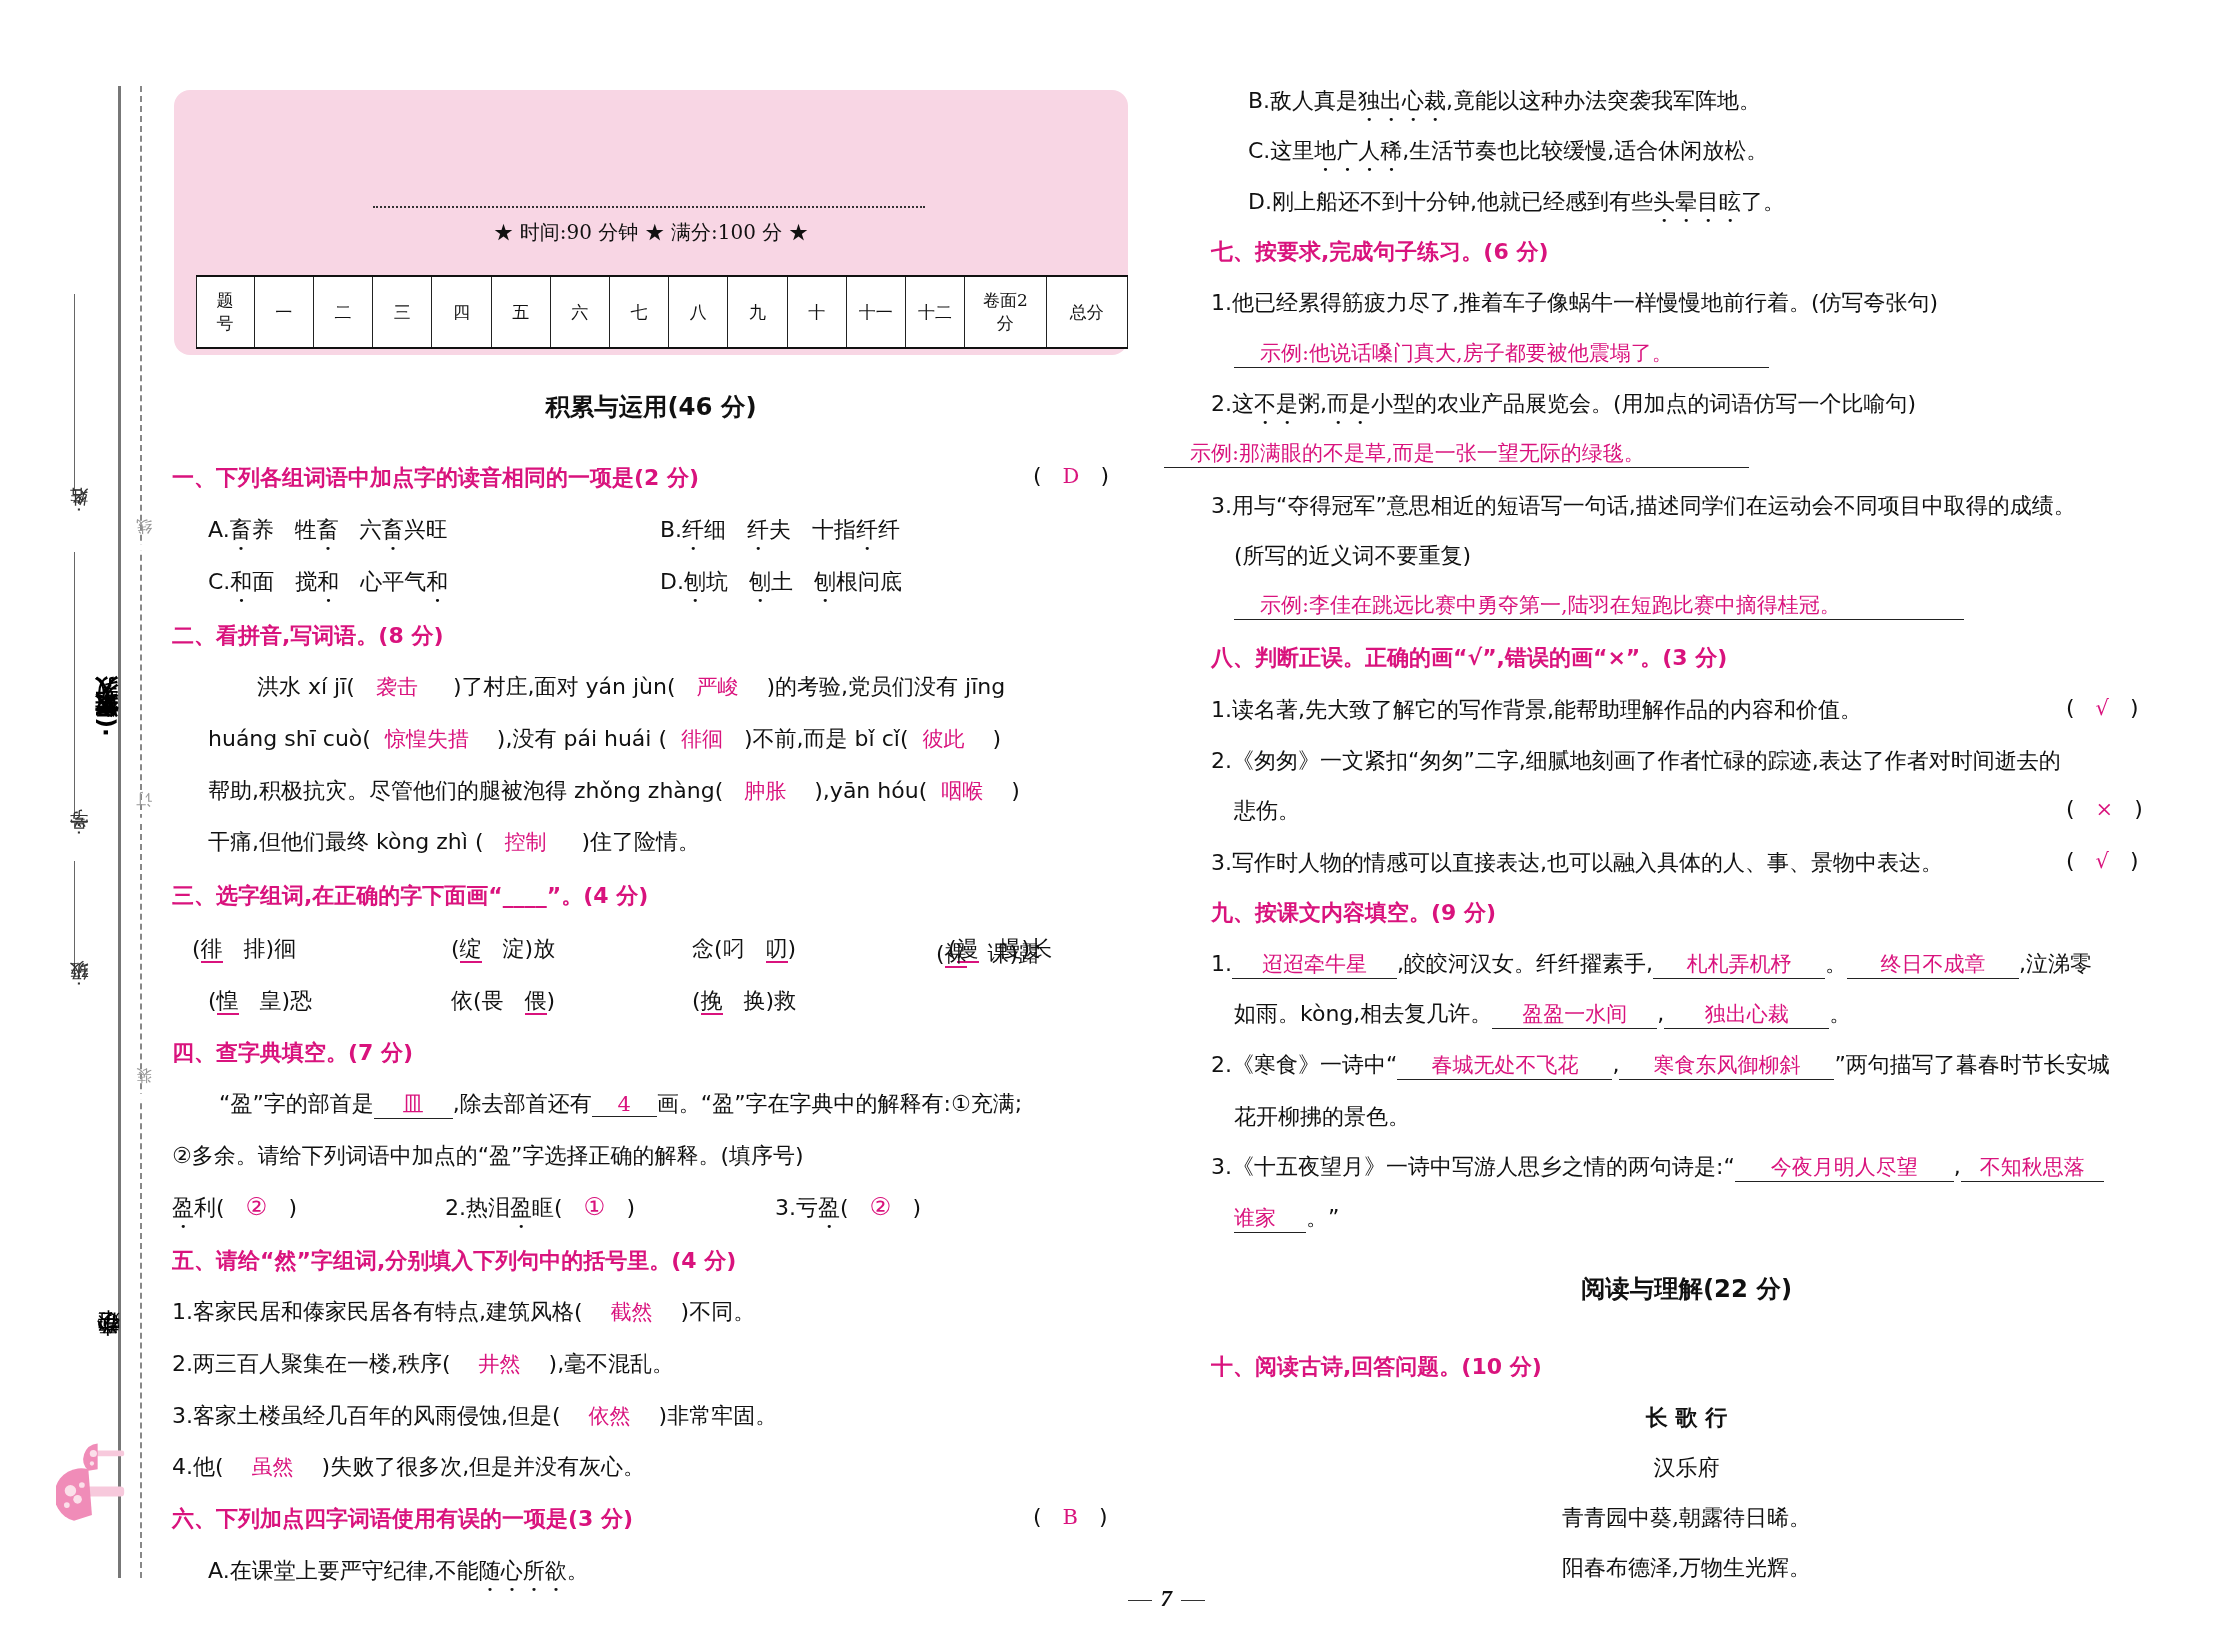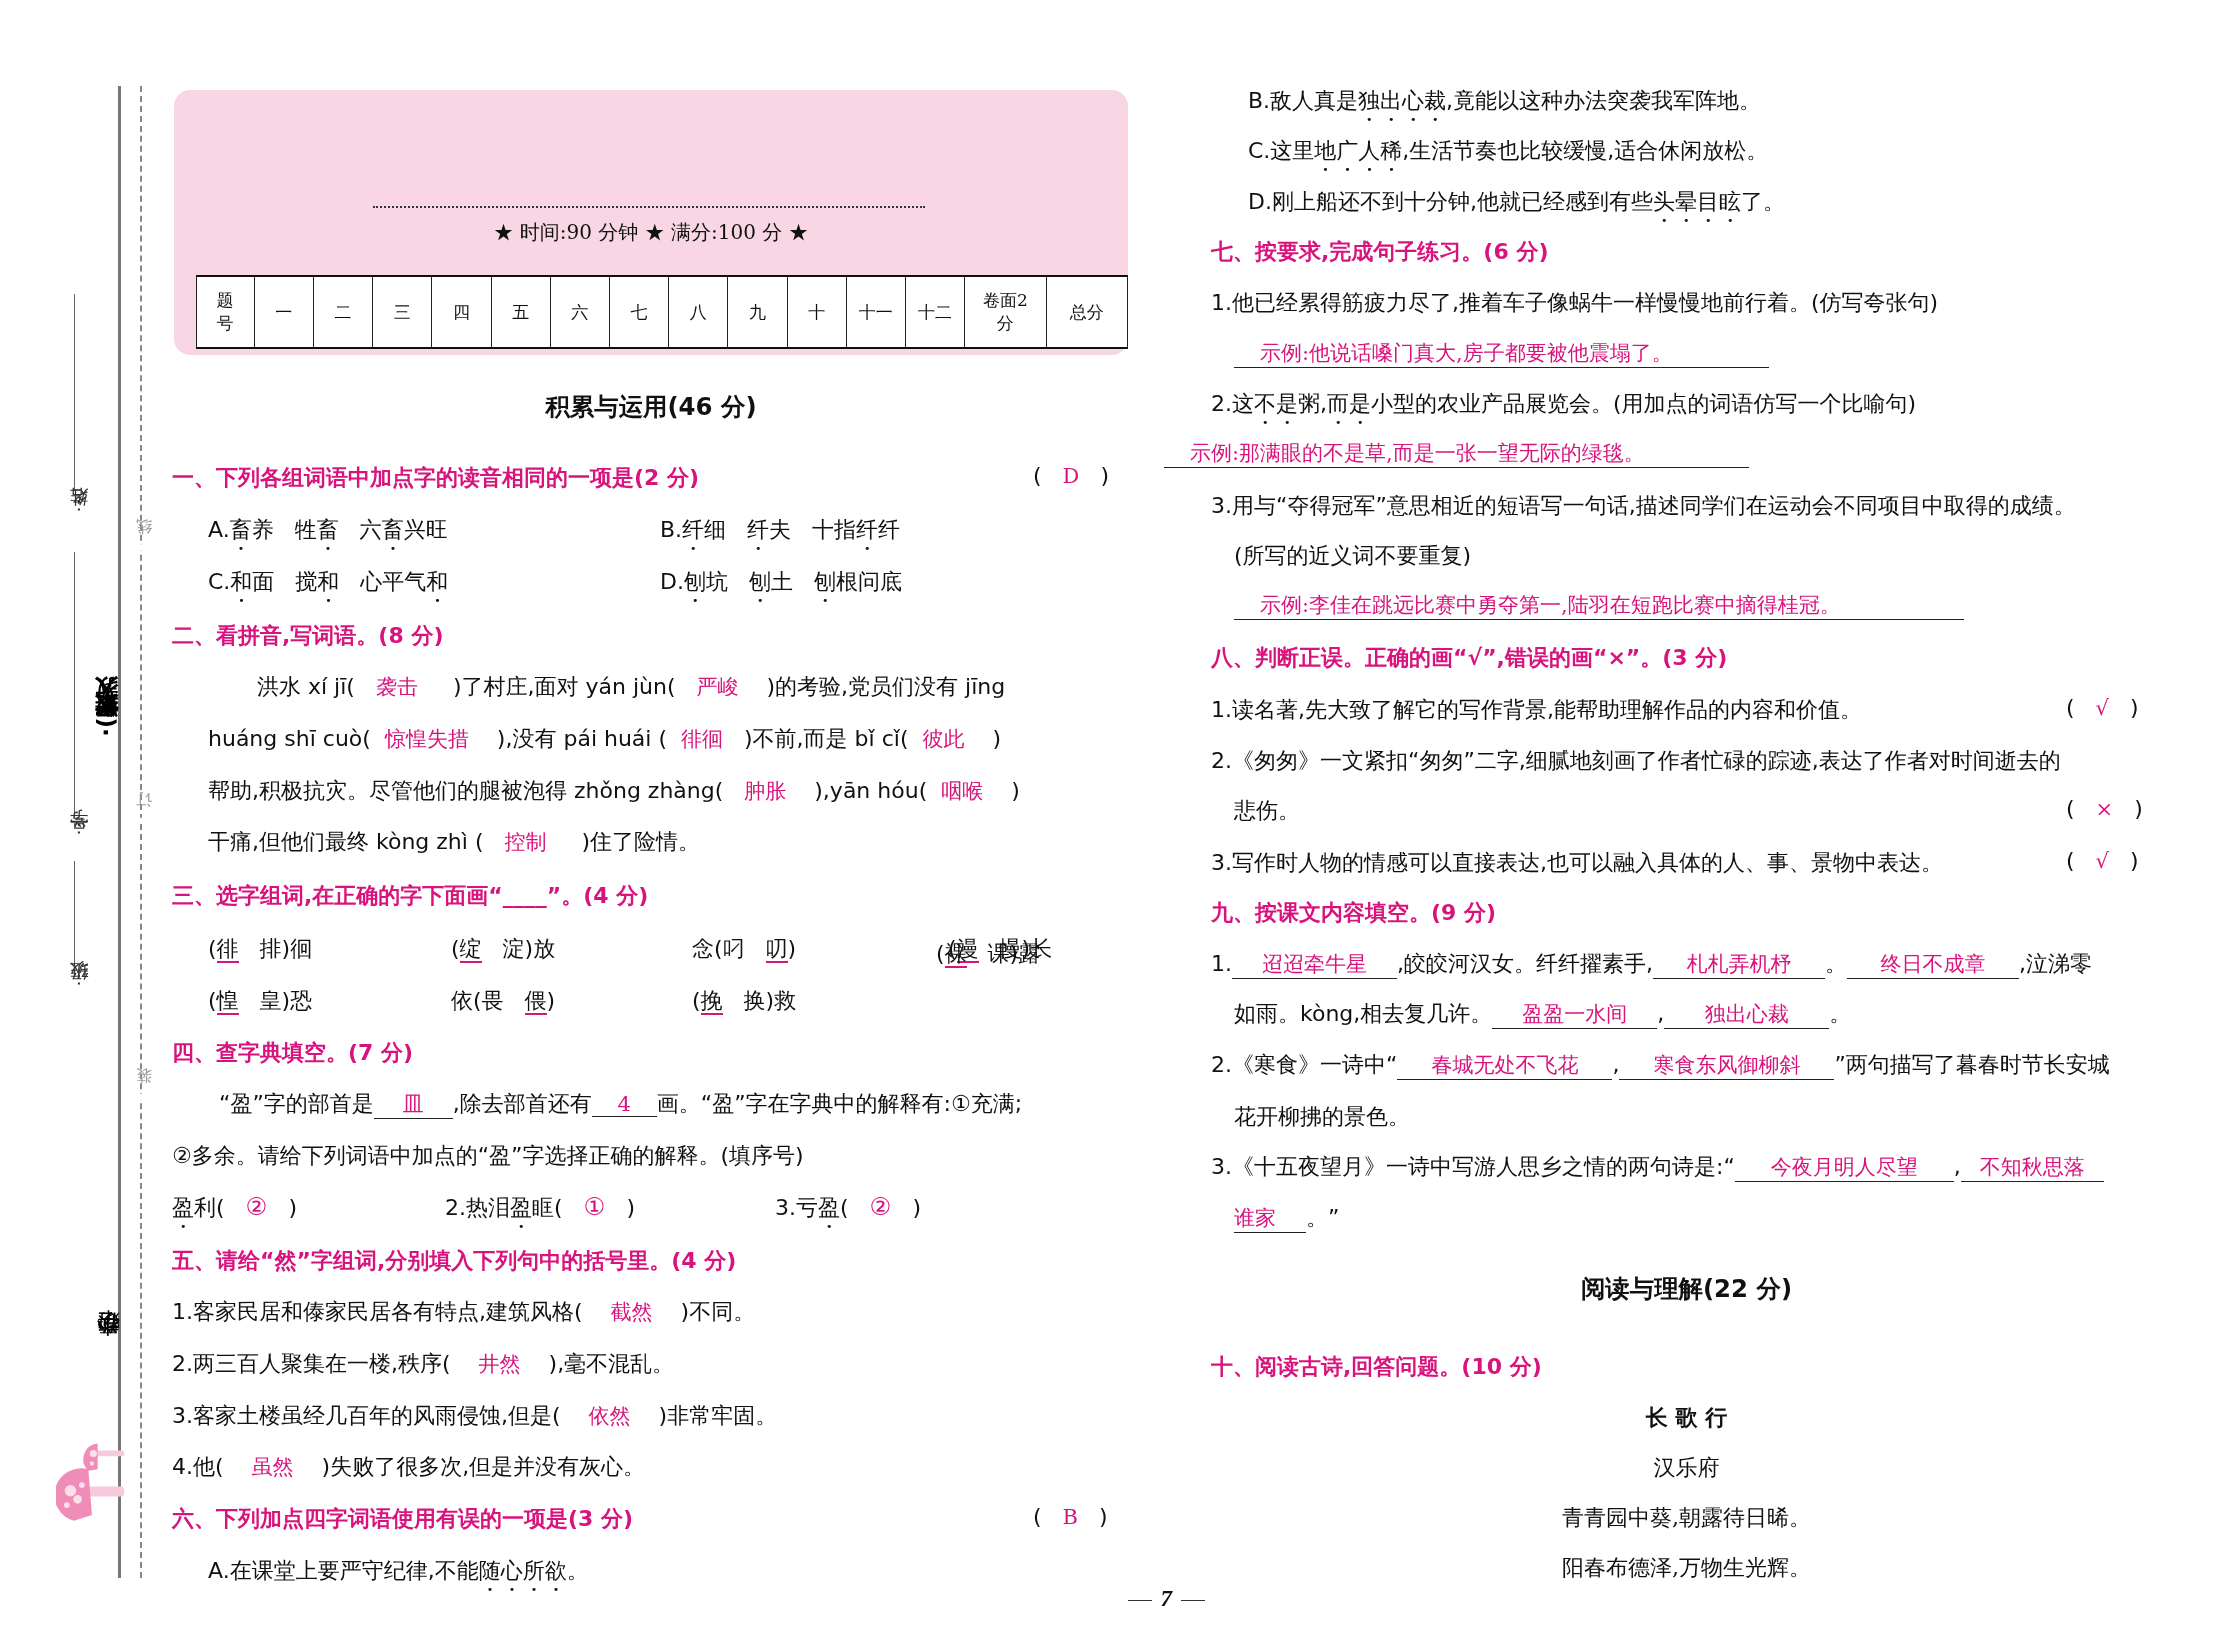--- a/index.html
+++ b/index.html
@@ -126,21 +126,21 @@
   <span>huáng shī cuò(</span>&nbsp;&nbsp;<span class="ans">惊惶失措</span>&nbsp;&nbsp;&nbsp;&nbsp;<span>),没有 pái huái (</span>&nbsp;&nbsp;<span class="ans">徘徊</span>&nbsp;&nbsp;&nbsp;<span>)不前,而是 bǐ cǐ(</span>&nbsp;&nbsp;<span class="ans">彼此</span>&nbsp;&nbsp;&nbsp;&nbsp;<span>)</span>
 </div>
 <div class="line" style="left:208px; top:776px;">
   <span>帮助,积极抗灾。尽管他们的腿被泡得 zhǒng zhàng(</span>&nbsp;&nbsp;&nbsp;<span class="ans">肿胀</span>&nbsp;&nbsp;&nbsp;&nbsp;<span>),yān hóu(</span>&nbsp;&nbsp;<span class="ans">咽喉</span>&nbsp;&nbsp;&nbsp;&nbsp;<span>)</span>
 </div>
 <div class="line" style="left:208px; top:827px;">
   <span>干痛,但他们最终 kòng zhì (</span>&nbsp;&nbsp;&nbsp;<span class="ans">控制</span>&nbsp;&nbsp;&nbsp;&nbsp;&nbsp;<span>)住了险情。</span>
 </div>
 
 <div class="q-head" style="left:172px; top:881px;">三、选字组词,在正确的字下面画“____”。(4 分)</div>
-<div class="line" style="left:208px; top:934px;"><span>(</span><span class="ul">徘</span>&nbsp;&nbsp;&nbsp;<span>排</span><span>)徊</span></div>
+<div class="line" style="left:192px; top:934px;"><span>(</span><span class="ul">徘</span>&nbsp;&nbsp;&nbsp;<span>排</span><span>)徊</span></div>
 <div class="line" style="left:451px; top:934px;"><span>(</span><span class="ul">绽</span>&nbsp;&nbsp;&nbsp;<span>淀</span><span>)放</span></div>
 <div class="line" style="left:692px; top:934px;"><span>念(</span><span>叼</span>&nbsp;&nbsp;&nbsp;<span class="ul">叨</span><span>)</span></div>
 <div class="line" style="left:936px; top:934px;margin-left:12px;"><span>(</span><span class="ul">漫</span>&nbsp;&nbsp;&nbsp;<span>慢</span><span>)长</span></div>
 <div class="line" style="left:208px; top:986px;"><span>(</span><span class="ul">惶</span>&nbsp;&nbsp;&nbsp;<span>皇</span><span>)恐</span></div>
 <div class="line" style="left:451px; top:986px;"><span>依(</span><span>畏</span>&nbsp;&nbsp;&nbsp;<span class="ul">偎</span><span>)</span></div>
 <div class="line" style="left:692px; top:986px;"><span>(</span><span class="ul">挽</span>&nbsp;&nbsp;&nbsp;<span>换</span><span>)救</span></div>
 <div class="line" style="left:936px; top:939px;text-align:center;"><span>(</span><span class="ul">裸</span>&nbsp;&nbsp;&nbsp;<span>课</span><span>)露</span></div>
 
 <div class="q-head" style="left:172px; top:1038px;">四、查字典填空。(7 分)</div>
 <div class="line" style="left:219px; top:1089px;">

